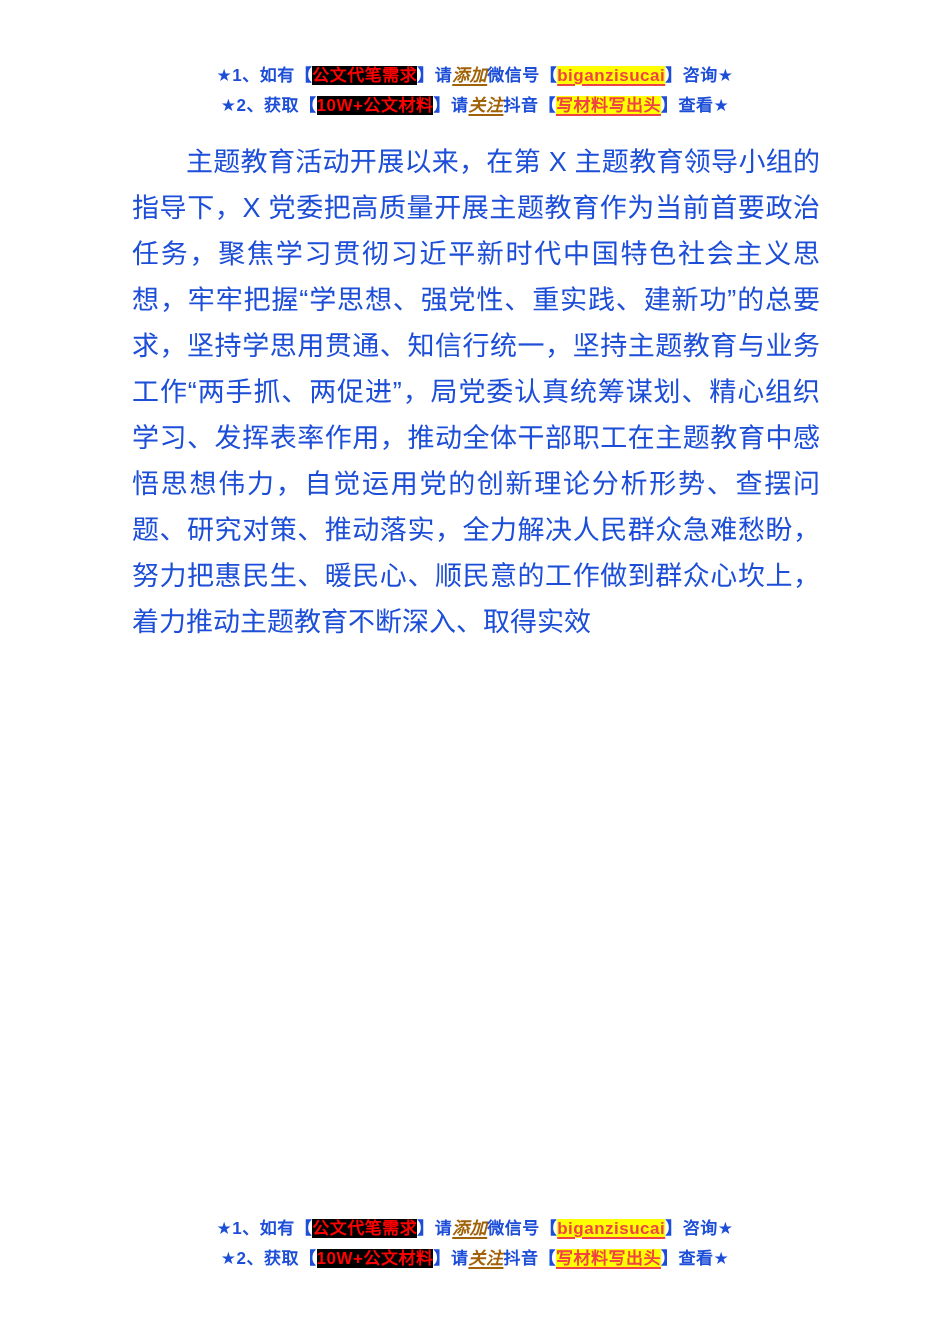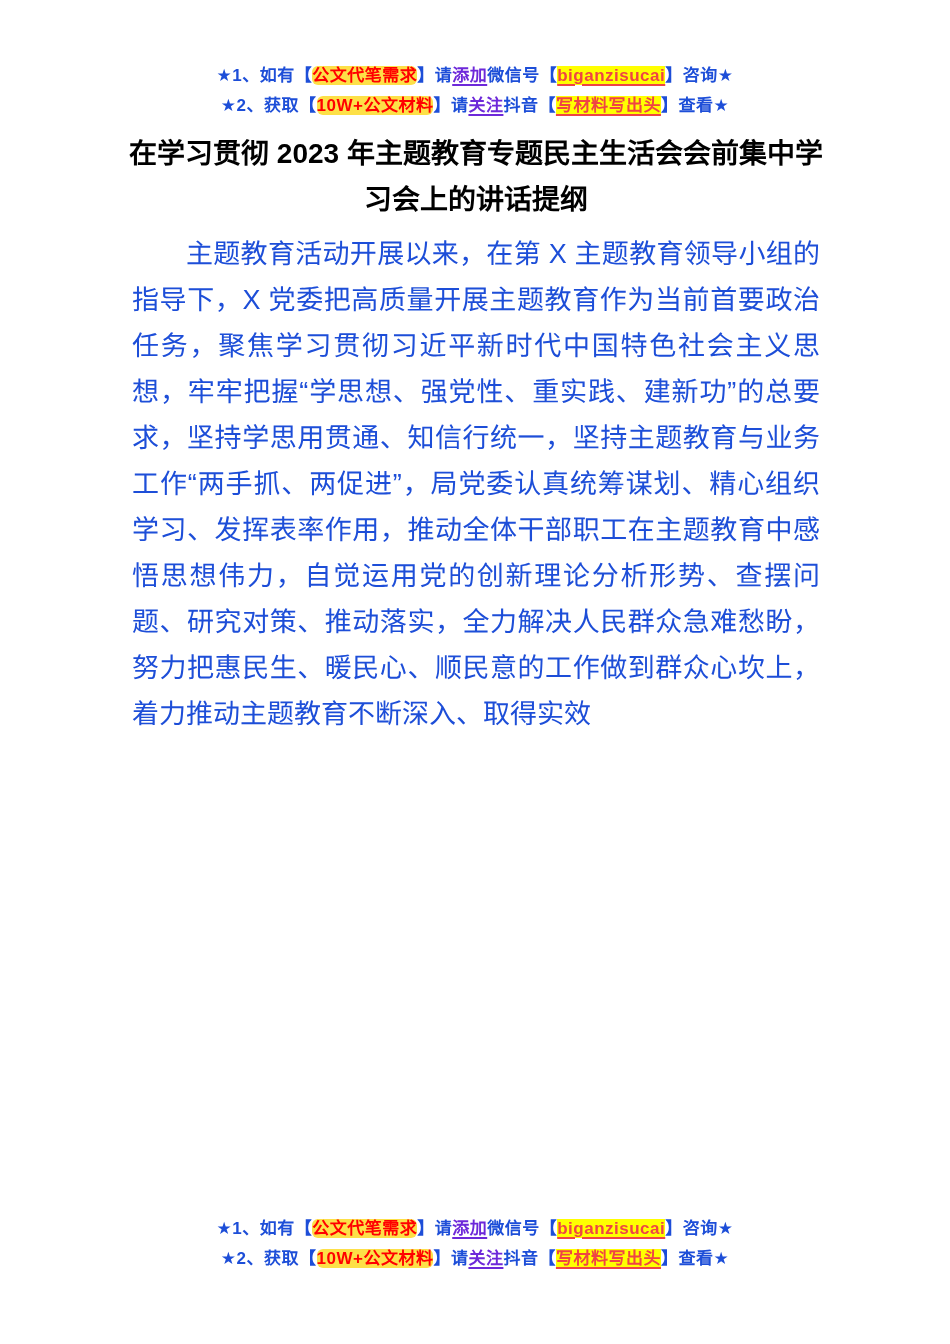--- a/index.html
+++ b/index.html
@@ -28,28 +28,28 @@
     line-height: 30px;
     color: #111111;
     letter-spacing: 0.5px;
   }
   .notice-top { top: 61px; }
   .notice-bottom { top: 1214px; }
 
   .seg-plain { color: #1d4ed8; }
   .seg-highlight {
     color: #ff0000;
-    background: #fde047;
-    border-radius: 6px;
+    background: #000000;
   }
   .seg-underline {
-    color: #6d28d9;
+    color: #a16207;
     text-decoration: underline;
     text-underline-offset: 3px;
     text-decoration-thickness: 2px;
+    font-style: italic;
   }
   .seg-highlight-underline {
     color: #ef4444;
     background: #ffff00;
     text-decoration: underline;
     text-underline-offset: 3px;
     text-decoration-thickness: 2px;
   }
   .seg-bold { font-weight: bold; color: #000000; }
 
@@ -82,20 +82,19 @@
 </style>
 </head>
 <body>
 
 <div class="notice notice-top">
   <div class="notice-line"><span class="seg-plain">★1、如有【</span><span class="seg-highlight">公文代笔需求</span><span class="seg-plain">】请</span><span class="seg-underline">添加</span><span class="seg-plain">微信号【</span><span class="seg-highlight-underline">biganzisucai</span><span class="seg-plain">】咨询★</span></div>
   <div class="notice-line"><span class="seg-plain">★2、获取【</span><span class="seg-highlight">10W+公文材料</span><span class="seg-plain">】请</span><span class="seg-underline">关注</span><span class="seg-plain">抖音【</span><span class="seg-highlight-underline">写材料写出头</span><span class="seg-plain">】查看★</span></div>
 </div>
 
 <div class="doc">
-  <h1 class="doc-title">在学习贯彻 2023 年主题教育专题民主生活会会前集中学习会上的讲话提纲</h1>
   <p class="doc-para first"><span class="seg-plain">主题教育活动开展以来，在第 X 主题教育领导小组的指导下，X 党委把高质量开展主题教育作为当前首要政治任务，聚焦学习贯彻习近平新时代中国特色社会主义思想，牢牢把握“学思想、强党性、重实践、建新功”的总要求，坚持学思用贯通、知信行统一，坚持主题教育与业务工作“两手抓、两促进”，局党委认真统筹谋划、精心组织学习、发挥表率作用，推动全体干部职工在主题教育中感悟思想伟力，自觉运用党的创新理论分析形势、查摆问题、研究对策、推动落实，全力解决人民群众急难愁盼，努力把惠民生、暖民心、顺民意的工作做到群众心坎上，着力推动主题教育不断深入、取得实效</span></p>
 </div>
 
 <div class="notice notice-bottom">
   <div class="notice-line"><span class="seg-plain">★1、如有【</span><span class="seg-highlight">公文代笔需求</span><span class="seg-plain">】请</span><span class="seg-underline">添加</span><span class="seg-plain">微信号【</span><span class="seg-highlight-underline">biganzisucai</span><span class="seg-plain">】咨询★</span></div>
   <div class="notice-line"><span class="seg-plain">★2、获取【</span><span class="seg-highlight">10W+公文材料</span><span class="seg-plain">】请</span><span class="seg-underline">关注</span><span class="seg-plain">抖音【</span><span class="seg-highlight-underline">写材料写出头</span><span class="seg-plain">】查看★</span></div>
 </div>
 
 </body></html>

